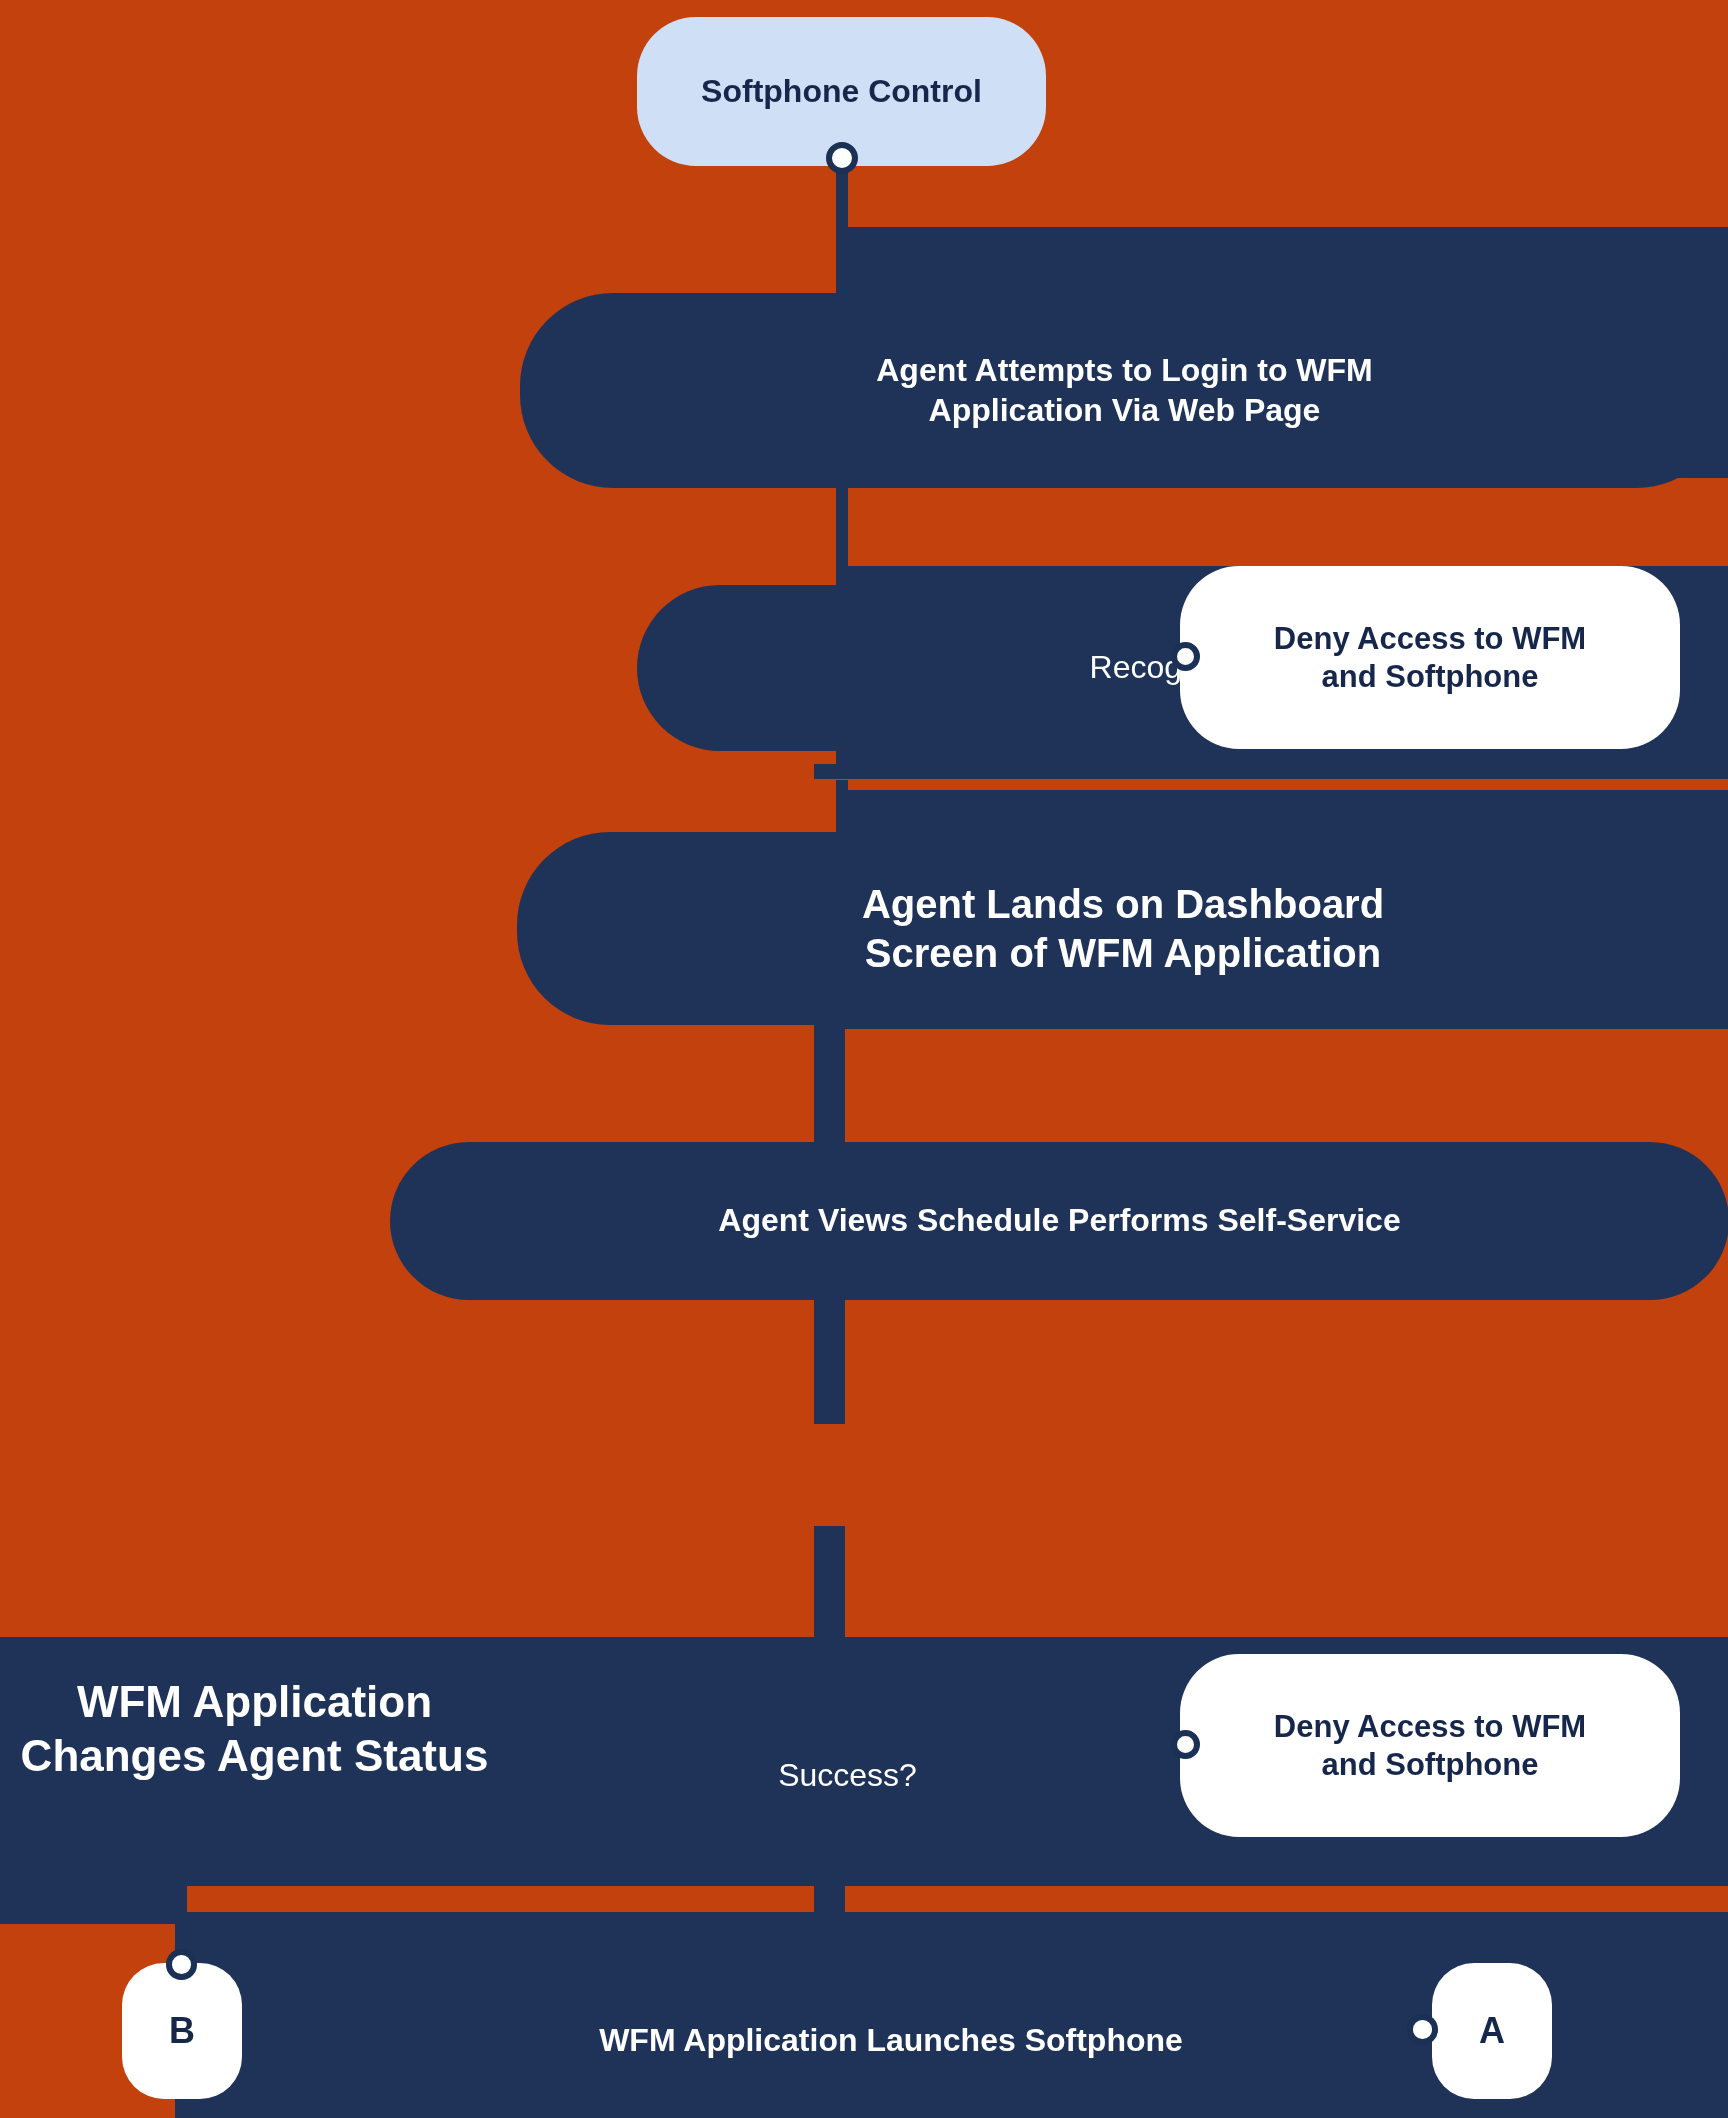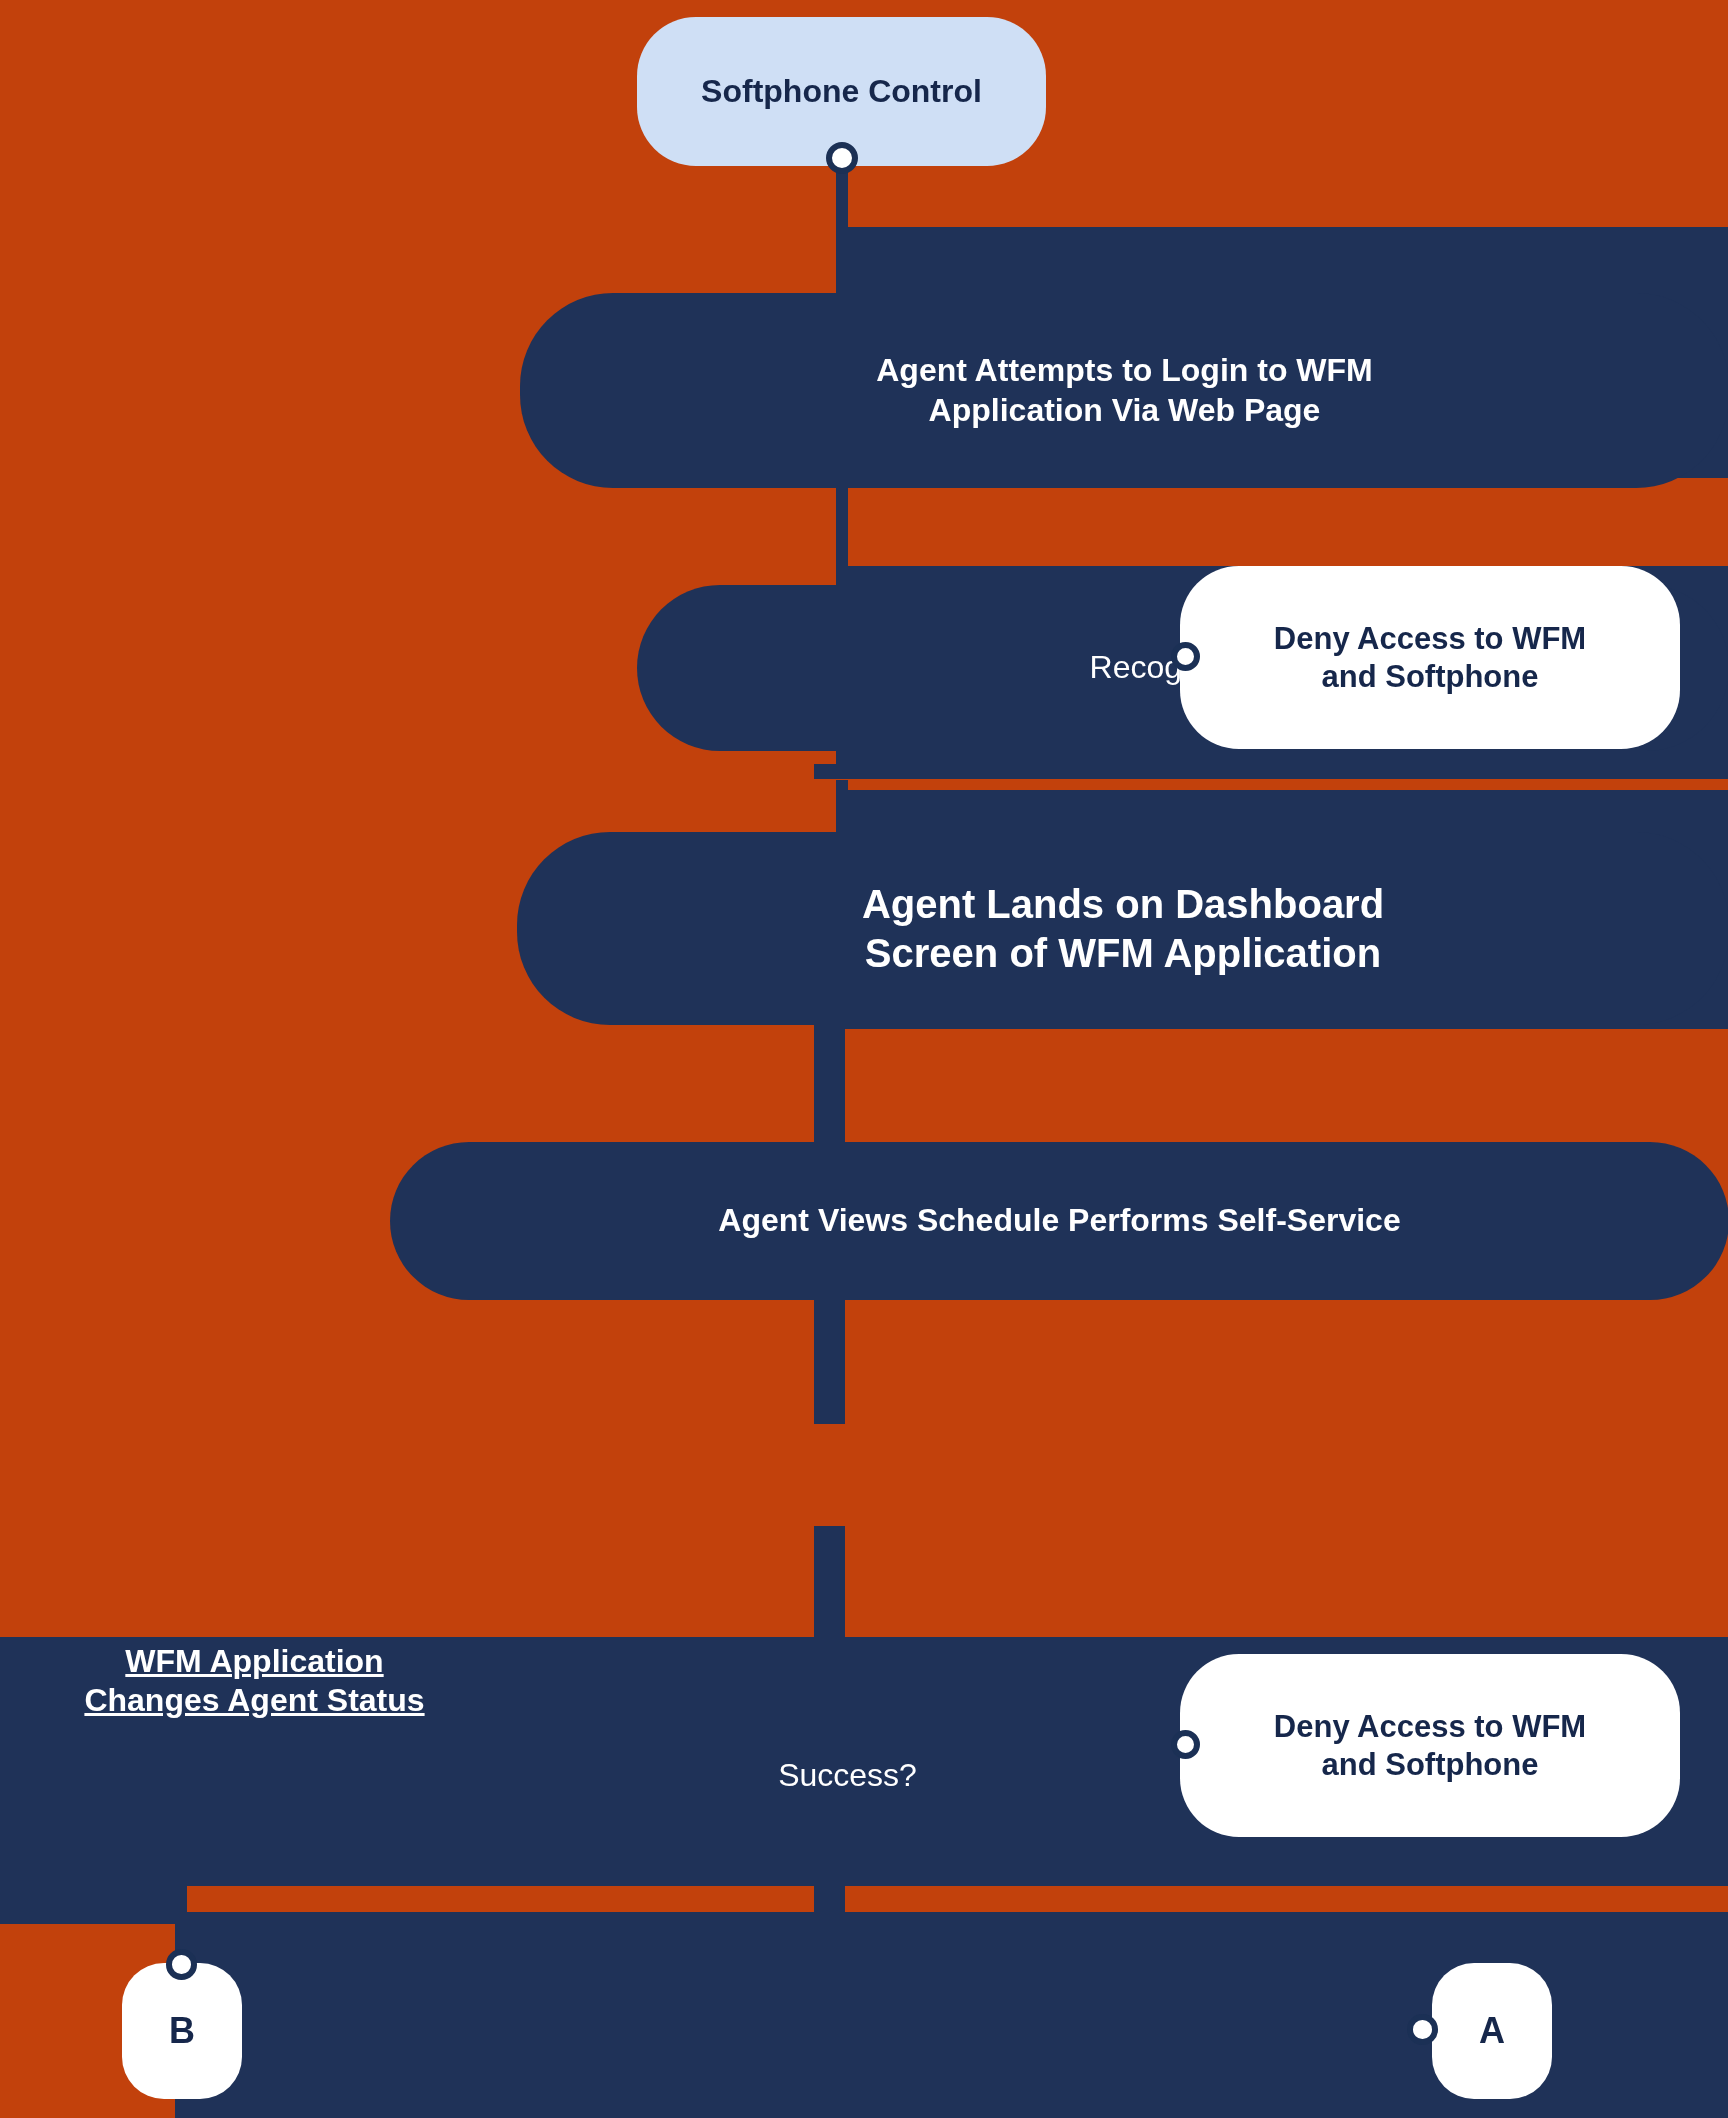--- a/index.html
+++ b/index.html
@@ -142,35 +142,38 @@
   <div class="node node-navy" style="left:517px; top:832px; width:1212px; height:193px; font-size:40px;">
     <span style="display:block; width:653px;">Agent Lands on Dashboard
 Screen of WFM Application</span>
   </div>
 
   <div class="node node-navy" style="left:390px; top:1142px; width:1339px; height:158px; font-size:32px;">
     <span style="display:block; width:915px;">Agent Views Schedule Performs Self-Service</span>
   </div>
 
 
-  <div class="band-label" style="left:0px; top:1630px; width:509px; height:102px; font-size:32px;text-decoration:underline;">
+  <div class="band-label" style="left:0px; top:1678px; width:509px; height:102px; font-size:44px;">
     <span>WFM Application
 Changes Agent Status</span>
   </div>
 
   <div class="band-label" style="left:627px; top:1712px; width:441px; height:51px; font-size:32px; font-weight:normal;margin-top:38px;">
     <span style="font-weight:normal;">Success?</span>
   </div>
 
   <div class="node node-white" style="left:1180px; top:1654px; width:500px; height:183px; font-size:31px;">
     <span>Deny Access to WFM
 and Softphone</span>
   </div>
   <div class="handle" style="left:1171px; top:1730px; width:29px; height:29px;"></div>
 
+  <div class="node node-navy" style="left:392px; top:1963px; width:998px; height:156px; font-size:32px; border-radius:85px;">
+    <span style="display:block; width:848px;">WFM Application Launches Softphone</span>
+  </div>
 
   <div class="node node-conn" style="left:122px; top:1963px; width:120px; height:136px; font-size:36px;">
     <span>B</span>
   </div>
   <div class="handle" style="left:166px; top:1949px; width:30.5px; height:30.5px;"></div>
 
   <div class="node node-conn" style="left:1432px; top:1963px; width:120px; height:136px; font-size:36px;">
     <span>A</span>
   </div>
   <div class="handle" style="left:1407px; top:2014px; width:30.5px; height:30.5px;"></div>

